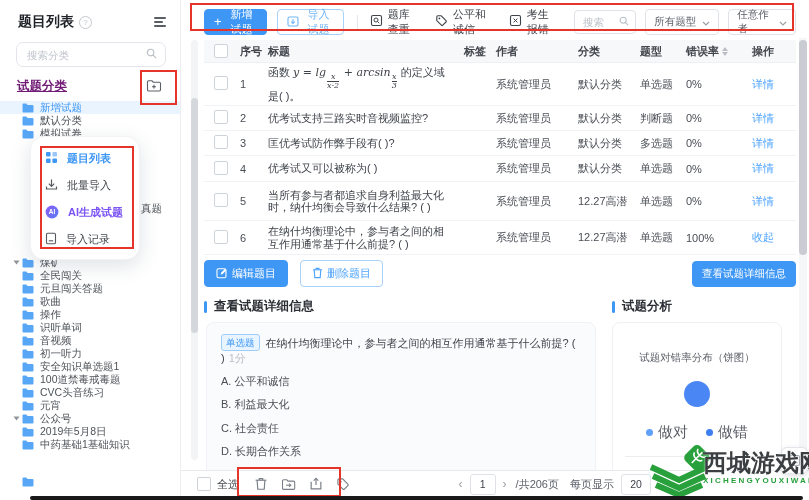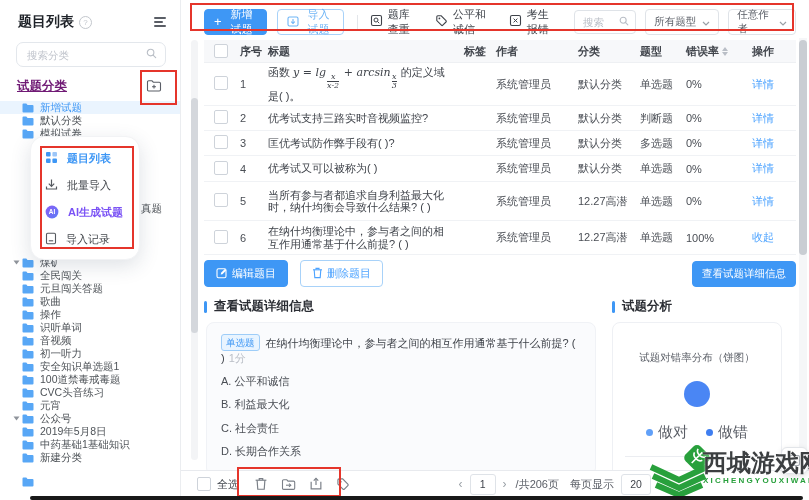--- a/index.html
+++ b/index.html
@@ -343,29 +343,20 @@
           <span class="lbl">2019年5月8日</span>
         </div>
         <div class="tree-row">
           <span class="caret-slot"></span>
           <span class="f">
             <svg width="12" height="10" viewBox="0 0 12 10">
               <path d="M0.5 1.6 Q0.5 0.6 1.5 0.6 L4.3 0.6 L5.5 1.9 L10.5 1.9 Q11.5 1.9 11.5 2.9 L11.5 8.4 Q11.5 9.4 10.5 9.4 L1.5 9.4 Q0.5 9.4 0.5 8.4 Z" fill="#58a7f6"></path>
             </svg>
           </span>
           <span class="lbl">中药基础1基础知识</span>
-        </div>
-        <div class="tree-row">
-          <span class="caret-slot"></span>
-          <span class="f">
-            <svg width="12" height="10" viewBox="0 0 12 10">
-              <path d="M0.5 1.6 Q0.5 0.6 1.5 0.6 L4.3 0.6 L5.5 1.9 L10.5 1.9 Q11.5 1.9 11.5 2.9 L11.5 8.4 Q11.5 9.4 10.5 9.4 L1.5 9.4 Q0.5 9.4 0.5 8.4 Z" fill="#58a7f6"></path>
-            </svg>
-          </span>
-          <span class="lbl">新建分类</span>
         </div>
       </div>
     <div class="tree-partial">真题</div>
     <div class="tree-stub">
       <svg width="12" height="10" viewBox="0 0 12 10">
           <path d="M0.5 1.6 Q0.5 0.6 1.5 0.6 L4.3 0.6 L5.5 1.9 L10.5 1.9 Q11.5 1.9 11.5 2.9 L11.5 8.4 Q11.5 9.4 10.5 9.4 L1.5 9.4 Q0.5 9.4 0.5 8.4 Z" fill="#58a7f6"></path>
         </svg>
     </div>
   </aside>
 

